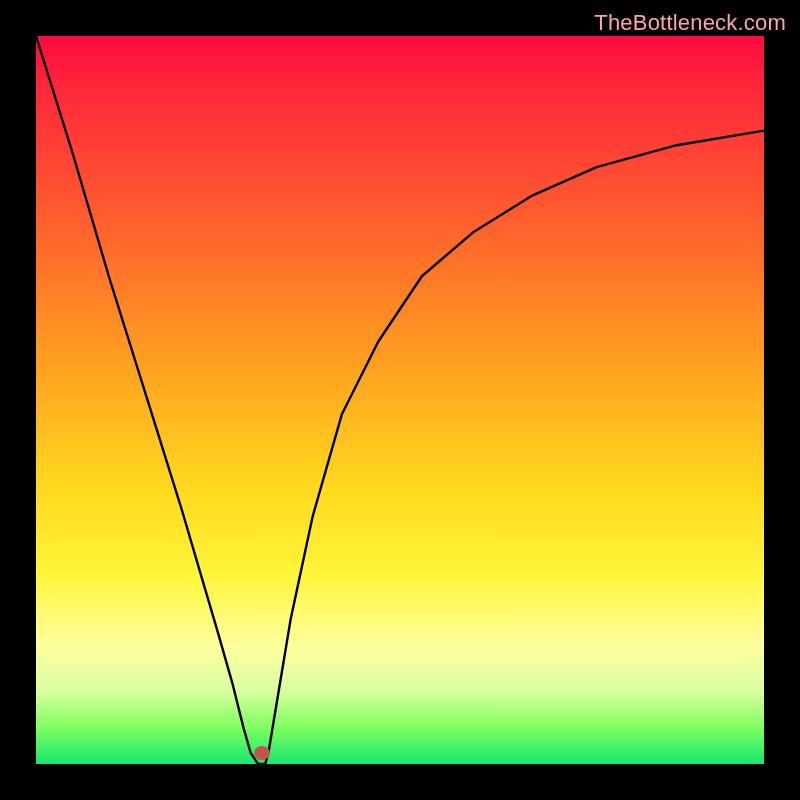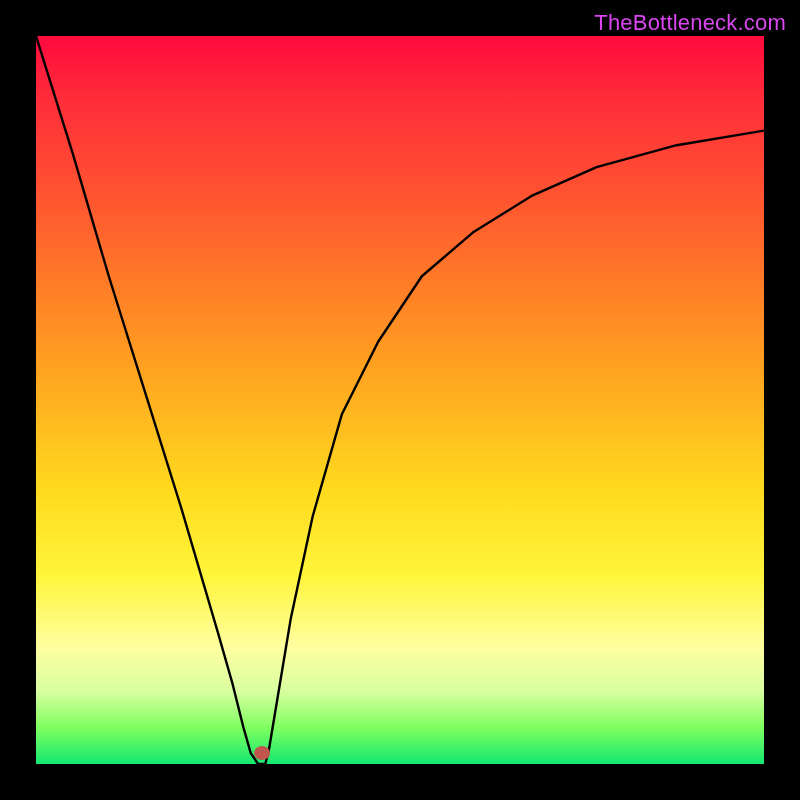--- a/index.html
+++ b/index.html
@@ -43,21 +43,21 @@
     left: 0;
     top: 0;
     width: 728px;
     height: 728px;
     display: block;
   }
   .watermark {
     position: absolute;
     top: 10px;
     right: 14px;
-    color: #d946ef;
+    color: #fca5a5;
     font-size: 22px;
     letter-spacing: 0.2px;
     font-weight: 400;
     user-select: none;
   }
   .marker {
     position: absolute;
     width: 16px;
     height: 14px;
     border-radius: 50%;

